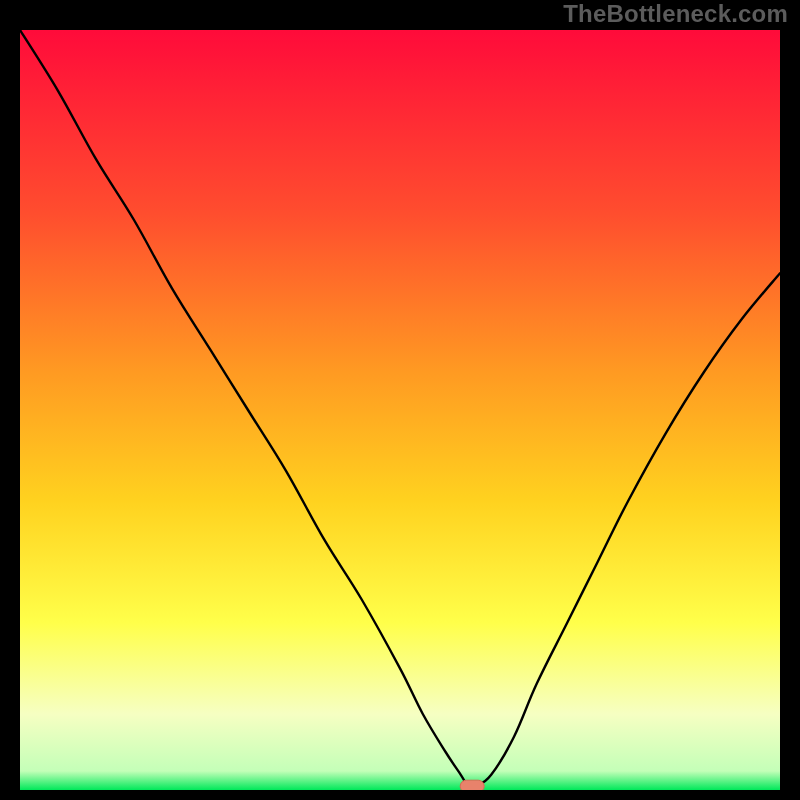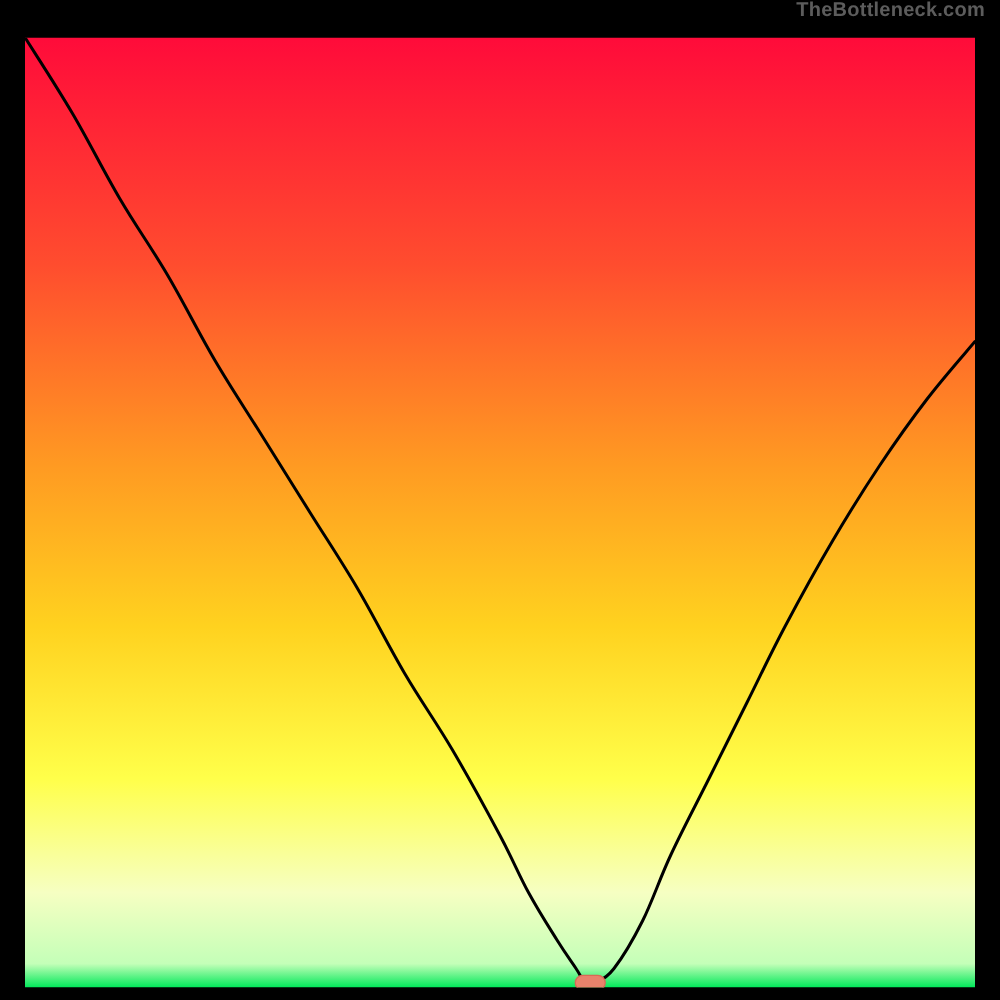--- a/index.html
+++ b/index.html
@@ -14,21 +14,21 @@
   .frame {
     position: relative;
     width: 800px;
     height: 800px;
     background: #000;
   }
   .watermark {
     position: absolute;
     top: 0;
     right: 12px;
-    font-size: 16px;
+    font-size: 24px;
     font-weight: 600;
     color: #5c5c5c;
     letter-spacing: 0.2px;
     z-index: 10;
   }
   .plot {
     position: absolute;
     left: 20px;
     top: 30px;
     width: 760px;

